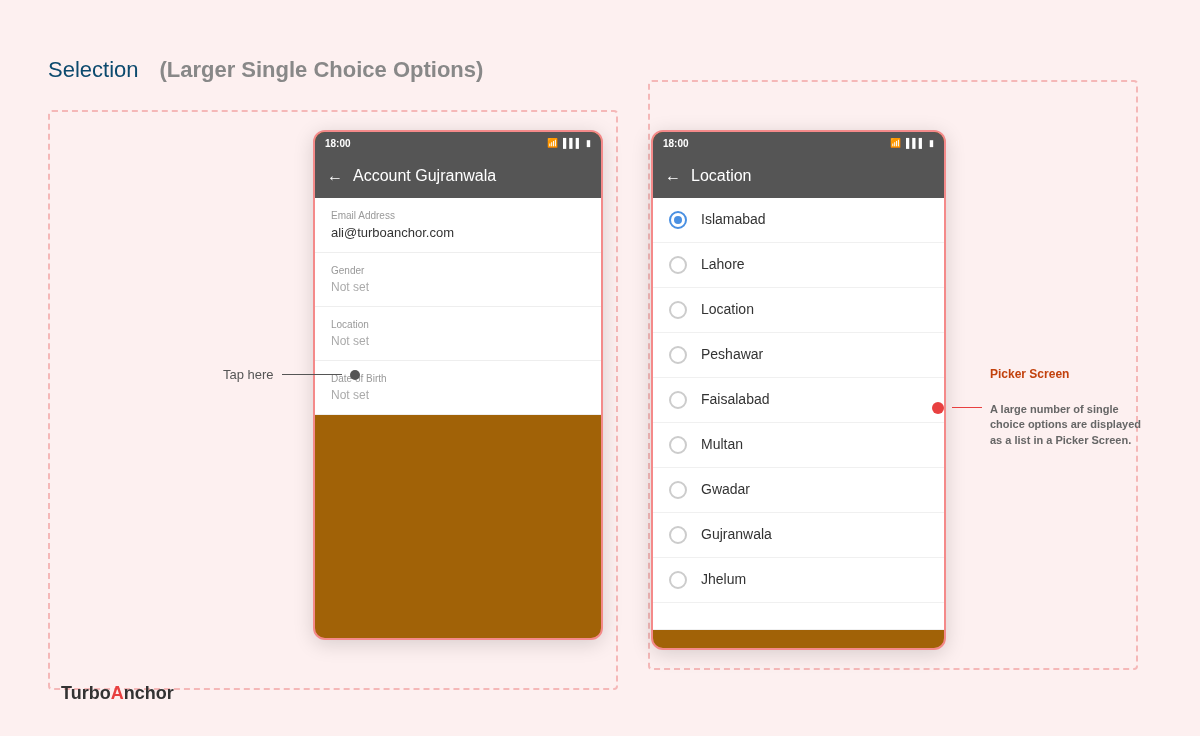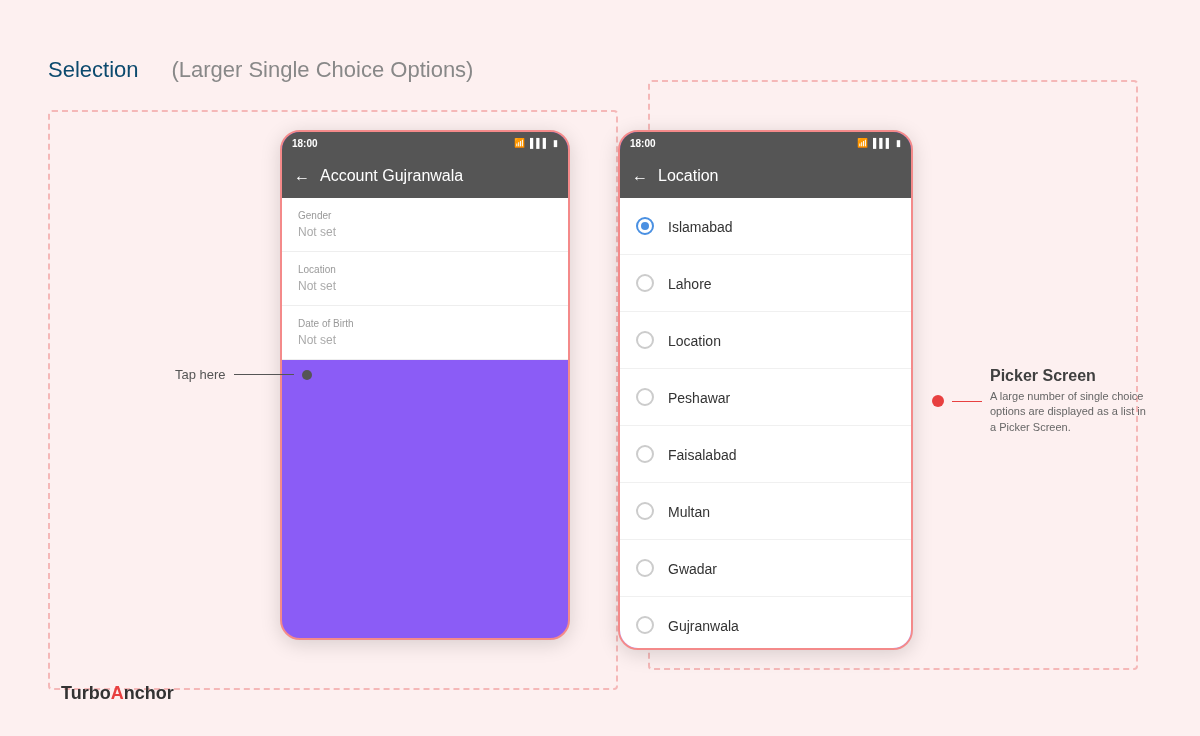--- a/index.html
+++ b/index.html
@@ -43,24 +43,25 @@
       left: 648px;
       width: 490px;
       height: 590px;
       border: 2px dashed #f5b8b8;
       border-radius: 4px;
     }
 
     
     .phone {
       position: absolute;
-      border-radius: 20px;
+      border-radius: 12px;
       overflow: hidden;
       box-shadow: 0 4px 20px rgba(0,0,0,0.15);
-      background: #8b5cf6;
+      background: #a16207;
+      margin-left: 33px;
     }
 
     
     .phone-left {
       top: 130px;
       left: 280px;
       width: 290px;
       height: 510px;
       border: 2px solid #f48a8a;
     }
@@ -129,22 +130,22 @@
       color: #aaa;
       font-size: 12px;
     }
 
     
     .location-list {
       background: #fff;
     }
     .location-item {
       display: flex;
-      align-items: flex-end;
-      padding: 19px 16px;
+      align-items: flex-start;
+      padding: 13px 16px;
       border-bottom: 1px solid #f0f0f0;
       cursor: pointer;
     }
     .radio-circle {
       width: 18px;
       height: 18px;
       border-radius: 50%;
       border: 2px solid #ccc;
       margin-right: 14px;
       flex-shrink: 0;
@@ -171,20 +172,21 @@
       position: absolute;
       top: 367px;
       left: 175px;
       display: flex;
       align-items: center;
       gap: 8px;
     }
     .tap-here-text {
       font-size: 13px;
       color: #555;
+      margin-left: 48px;
     }
     .tap-here-line {
       width: 60px;
       height: 1px;
       background: #555;
     }
     .tap-here-dot {
       width: 10px;
       height: 10px;
       border-radius: 50%;
@@ -210,50 +212,51 @@
     }
     .picker-line {
       width: 30px;
       height: 1px;
       background: #e84040;
     }
     .picker-text-block {
       max-width: 160px;
     }
     .picker-title {
-      font-size: 16px;
+      font-size: 12px;
       font-weight: 700;
-      color: #404040;
-      margin-bottom: 4px;
+      color: #c2410c;
+      margin-bottom: 21px;
     }
     .picker-desc {
       font-size: 11px;
       color: #666;
       line-height: 1.4;
+      font-weight: bold;
     }
 
     
     .branding {
       position: absolute;
       bottom: 32px;
       left: 61px;
       font-size: 18px;
       font-weight: 700;
       color: #333;
     }
     .branding .anchor-dot {
       color: #e84040;
     }
   </style>
 </head>
 <body>
 
 <div class="page-title">
   <span>Selection</span>
-  <span style="font-weight:400;font-size:22px;color:#888;margin-left:24px;">(Larger Single Choice Options)</span>
+  <span style="font-weight:700;font-size:22px;color:#888;margin-left:12px;">(Larger Single Choice Options)</span>
 </div>
 
 <div class="dashed-box-left"></div>
 <div class="dashed-box-right"></div>
 
 <div class="phone phone-left">
 
   <div class="status-bar">
     <span class="time">18:00</span>
     <div class="status-icons">
@@ -263,20 +266,24 @@
     </div>
   </div>
 
   <div class="nav-bar">
     <span class="back-arrow">←</span>
     <span class="nav-title">Account Gujranwala</span>
   </div>
 
   <div class="form-content">
     <div class="form-field">
+      <div class="field-label">Email Address</div>
+      <div class="field-value">ali@turboanchor.com</div>
+    </div>
+    <div class="form-field">
       <div class="field-label">Gender</div>
       <div class="field-value not-set">Not set</div>
     </div>
     <div class="form-field">
       <div class="field-label">Location</div>
       <div class="field-value not-set">Not set</div>
     </div>
     <div class="form-field">
       <div class="field-label">Date of Birth</div>
       <div class="field-value not-set">Not set</div>

